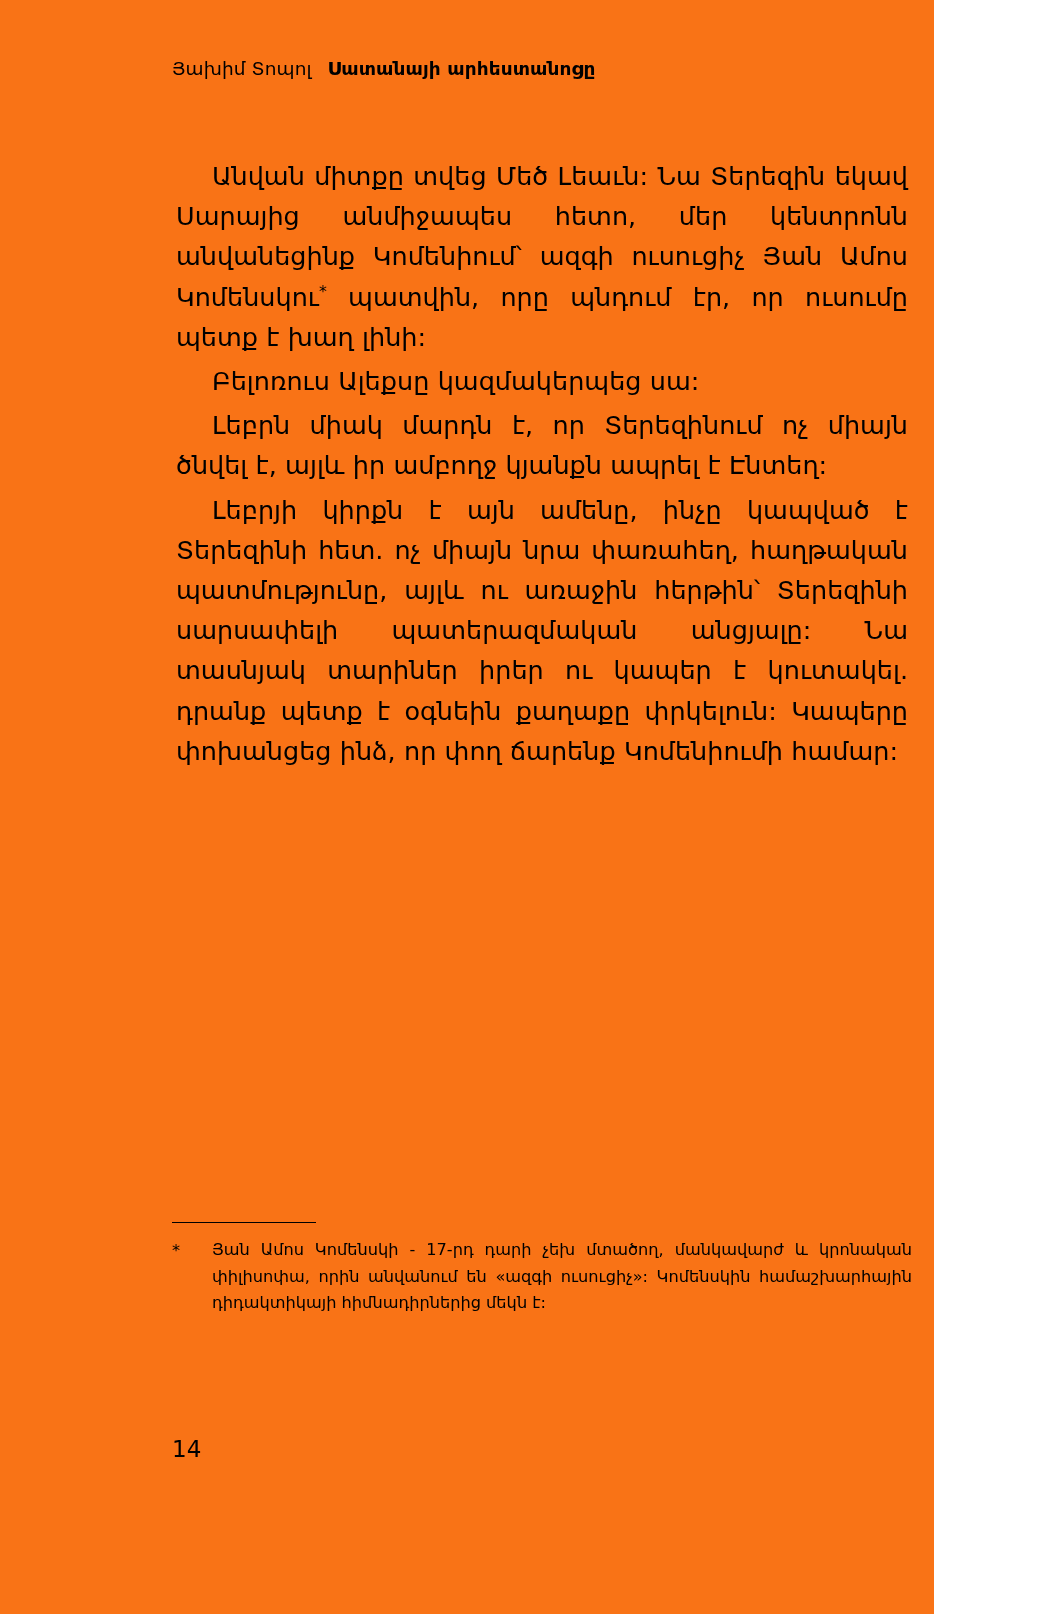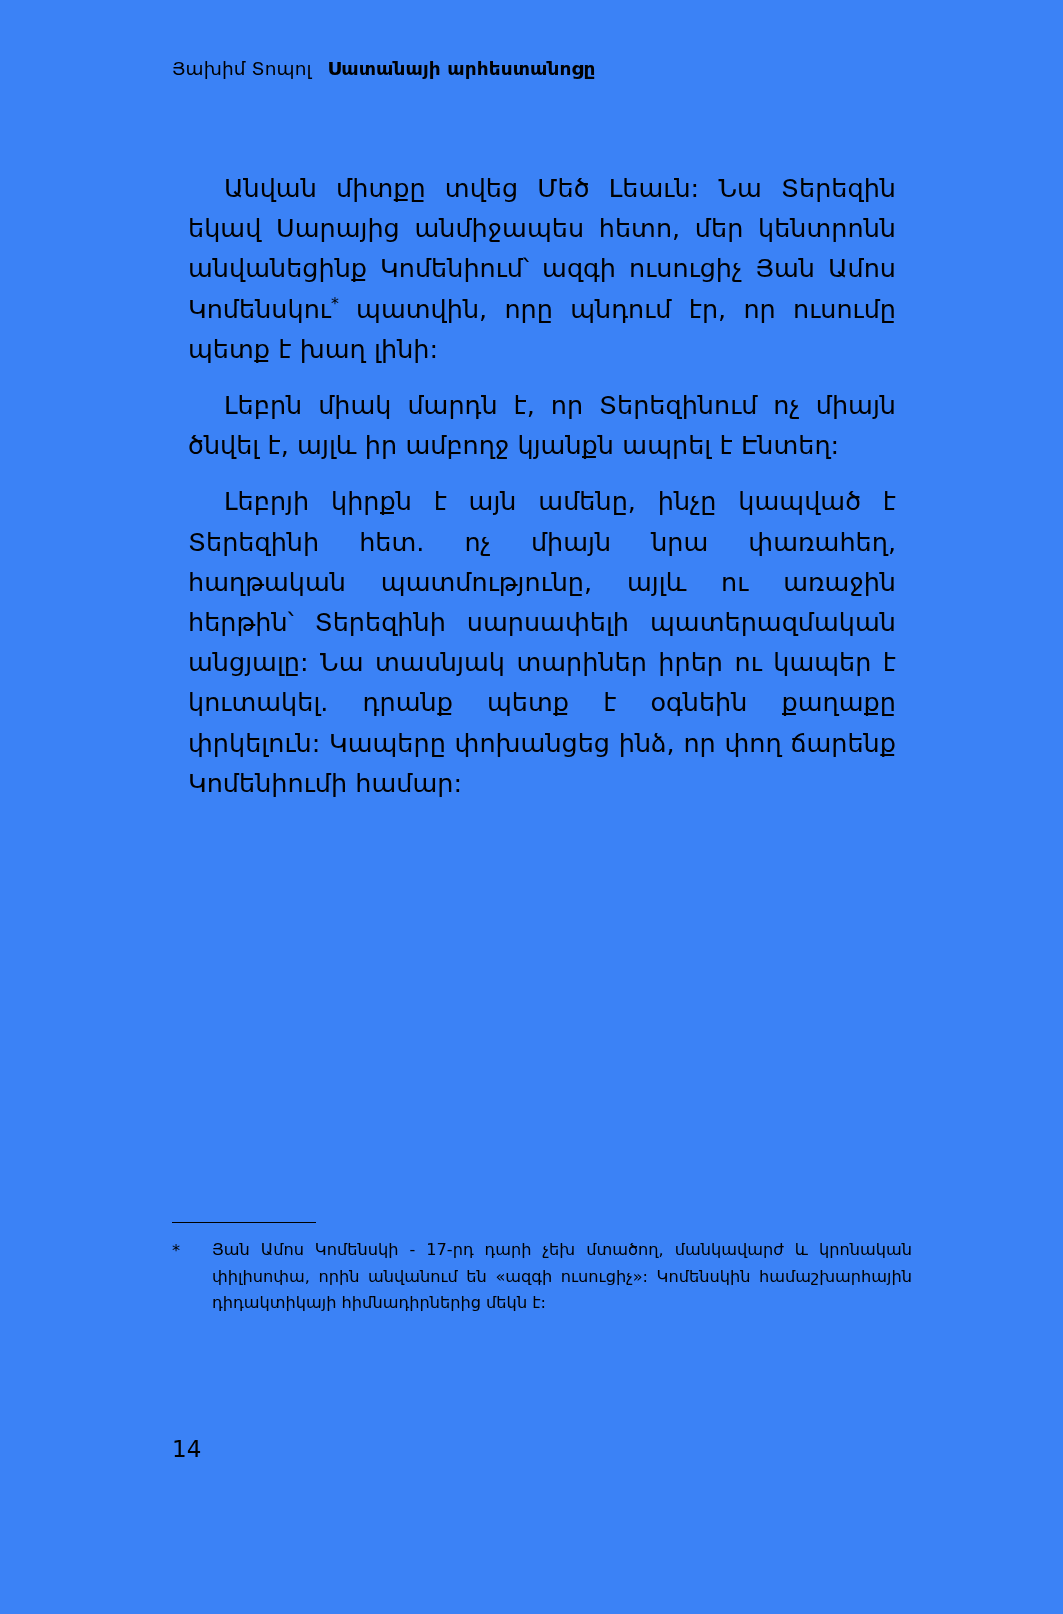--- a/index.html
+++ b/index.html
@@ -6,23 +6,23 @@
     margin: 0;
     padding: 0;
     background: #ffffff;
   }
   body {
     font-family: "DejaVu Sans", sans-serif;
     color: #000000;
   }
   .page {
     position: relative;
-    width: 1063px;
+    width: 934px;
     height: 1614px;
-    background: #3b82f6;
+    background: #f97316;
     box-sizing: border-box;
     overflow: hidden;
   }
   .content {
     position: absolute;
     left: 172px;
     top: 0;
     width: 740px;
     height: 1614px;
   }
@@ -54,21 +54,21 @@
     left: 0;
     width: 740px;
     font-size: 25.5px;
     line-height: 40.2px;
     text-align: justify;
     text-justify: inter-word;
     word-spacing: 0.2px;
     hyphens: manual;
   }
   .body-text p {
-    margin: 16px;
+    margin: 4px;
     text-indent: 36px;
   }
   .body-text p.last-line-left {
     text-align-last: left;
   }
   sup.fn-ref {
     font-size: 0.62em;
     vertical-align: super;
     line-height: 0;
   }
@@ -118,20 +118,21 @@
 
     <div class="header">
       <span class="author">Յախիմ Տոպոլ</span><span class="title">Սատանայի արհեստանոցը</span>
     </div>
 
     <div class="body-text">
 
       <p><span>Անվան միտքը տվեց Մեծ Լեաւն: Նա Տերեզին եկավ Սա­րայից անմիջապես հետո, մեր կենտրոնն անվանեցինք Կո­մենիում՝ ազգի ուսուցիչ Յան Ամոս Կոմենսկու</span><sup class="fn-ref">*</sup><span> պատվին, որը պնդում էր, որ ուսումը պետք է խաղ լինի:</span></p>
 
 
+      <p class="last-line-left">Բելոռուս Ալեքսը կազմակերպեց սա:</p>
 
 
 
       <p class="last-line-left">Լեբրն միակ մարդն է, որ Տերեզինում ոչ միայն ծնվել է, այլև իր ամբողջ կյանքն ապրել է Էնտեղ:</p>
 
       <p class="last-line-left">Լեբրյի կիրքն է այն ամենը, ինչը կապված է Տերեզինի հետ. ոչ միայն նրա փառահեղ, հաղթական պատմությունը, այլև ու առաջին հերթին՝ Տերեզինի սարսափելի պատերազմական անցյալը: Նա տասնյակ տարիներ իրեր ու կապեր է կուտա­կել. դրանք պետք է օգնեին քաղաքը փրկելուն: Կապերը փո­խանցեց ինձ, որ փող ճարենք Կոմենիումի համար:</p>
 
 
     </div>
 

